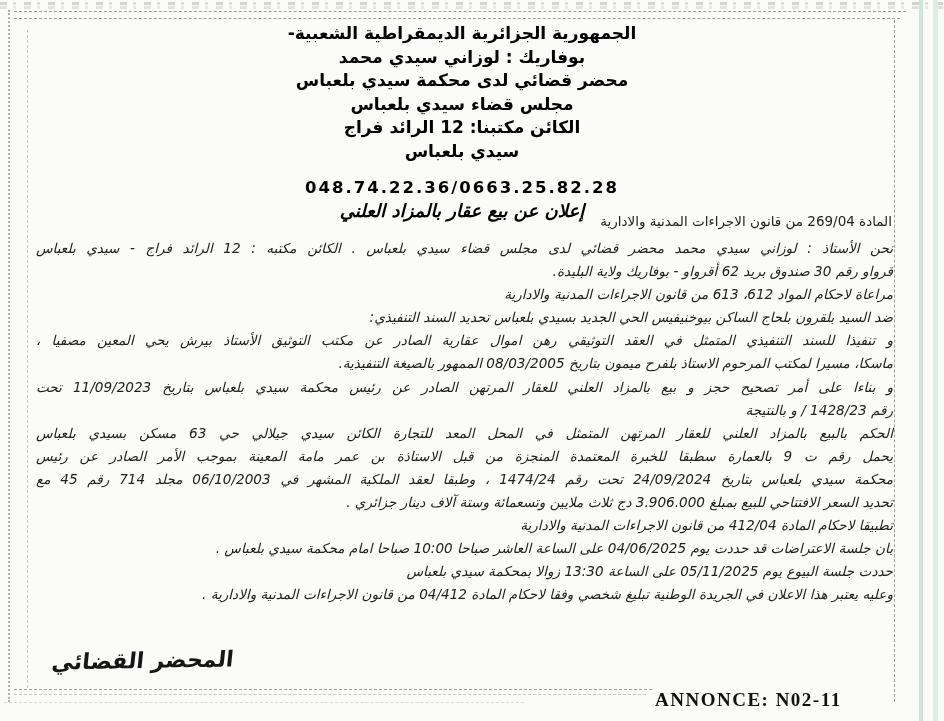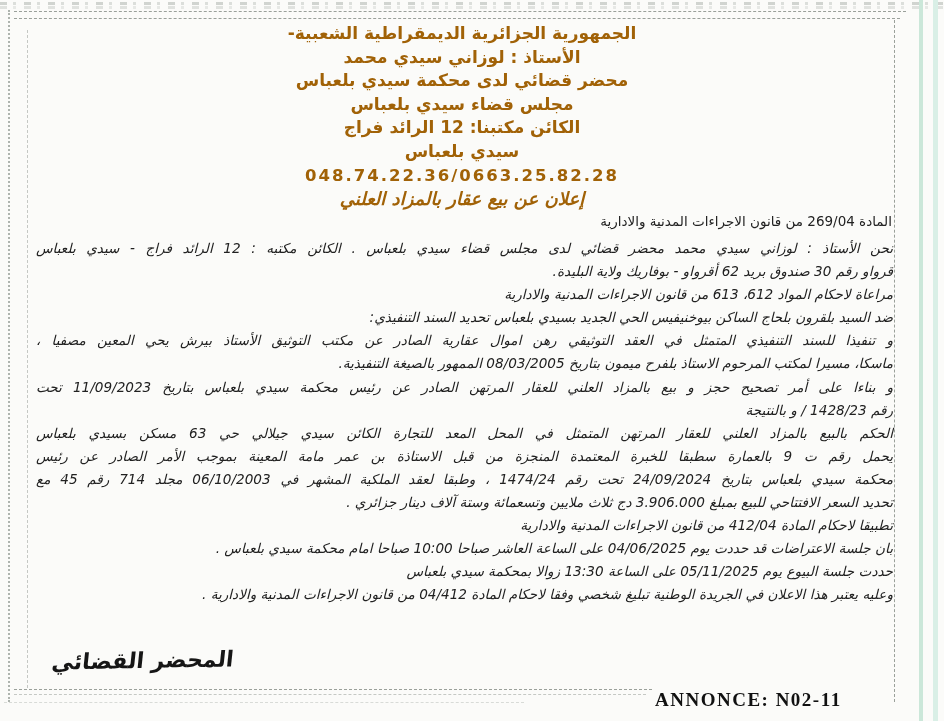--- a/index.html
+++ b/index.html
@@ -22,23 +22,23 @@
   .faint{opacity:.55;}
   
   .green1{top:0;bottom:0;width:4px;background:#cbe7d9;}
   .green2{top:0;bottom:0;width:5px;background:#d9efe6;}
 
   
   .header{
     top:22px;left:30px;right:50px;
     direction:rtl;text-align:center;
     font-weight:bold;font-size:17px;line-height:23.6px;
-    color:#a16207;
+    color:#000000;
   }
-  .header .phone{font-size:16.5px;letter-spacing:2px;direction:ltr;}
+  .header .phone{font-size:16.5px;letter-spacing:2px;direction:ltr;margin-top:12px;}
   .header .main-title{font-size:18px;font-style:italic;}
 
   .article-ref{
     top:213px;right:52px;left:36px;
     direction:rtl;text-align:right;
     font-size:13.5px;color:#222;
   }
 
   
   .bodytext{
@@ -75,21 +75,21 @@
 <div class="abs vline" style="top:20px;left:894px;height:682px;"></div>
 <div class="abs hline" style="top:689px;left:14px;width:638px;"></div>
 <div class="abs hline faint" style="top:694px;left:14px;width:632px;"></div>
 <div class="abs hline faint" style="top:702px;left:4px;width:520px;opacity:.35;"></div>
 
 <div class="abs green1" style="left:919px;"></div>
 <div class="abs green2" style="left:933px;"></div>
 
 <div class="abs header">
   <div>الجمهورية الجزائرية الديمقراطية الشعبية-</div>
-  <div>الأستاذ : لوزاني سيدي محمد</div>
+  <div>بوفاريك : لوزاني سيدي محمد</div>
   <div>محضر قضائي لدى محكمة سيدي بلعباس</div>
   <div>مجلس قضاء سيدي بلعباس</div>
   <div>الكائن مكتبنا: 12 الرائد فراج</div>
   <div>سيدي بلعباس</div>
   <div class="phone">048.74.22.36/0663.25.82.28</div>
   <div class="main-title">إعلان عن بيع عقار بالمزاد العلني</div>
 </div>
 
 <div class="abs article-ref">المادة 269/04 من قانون الاجراءات المدنية والادارية</div>
 

